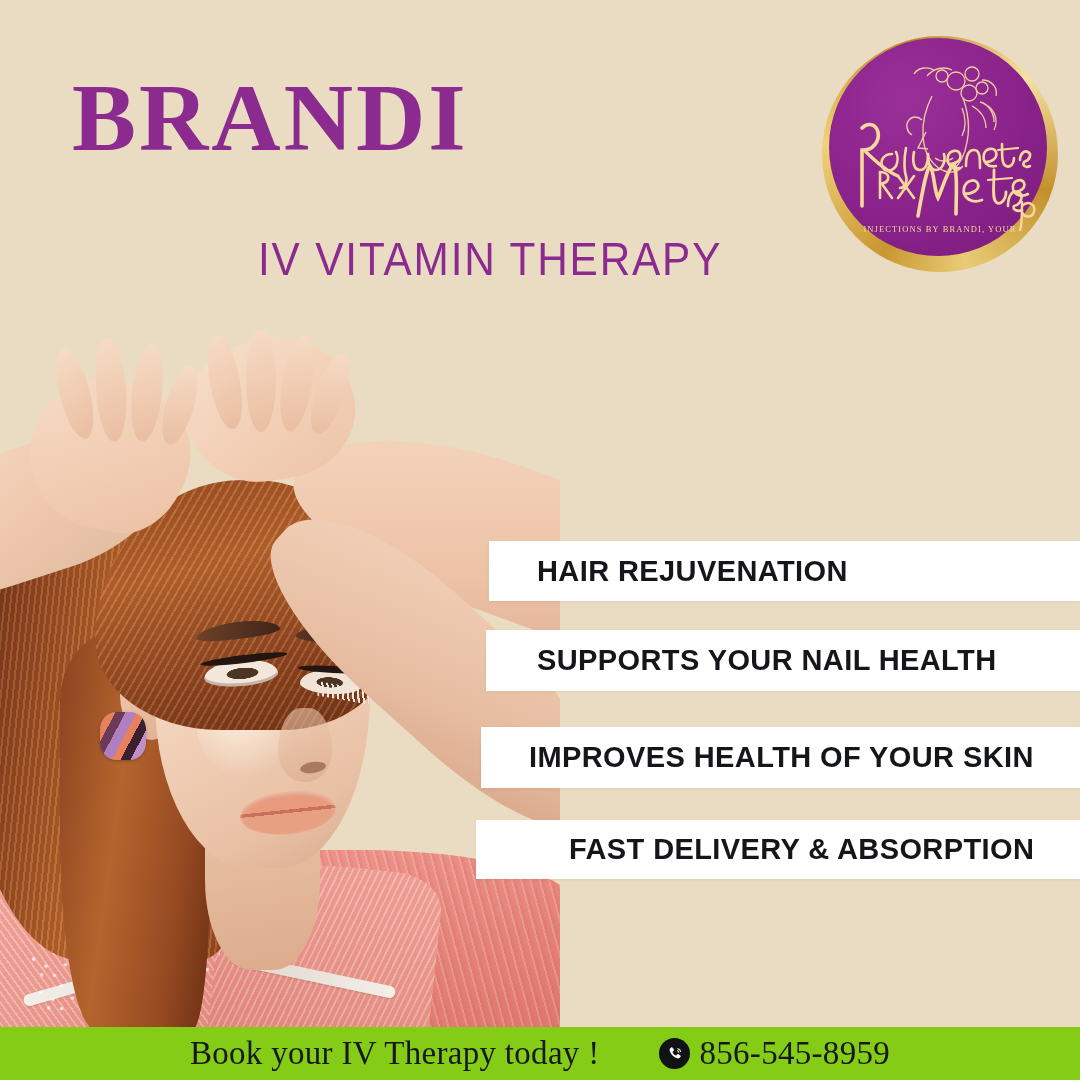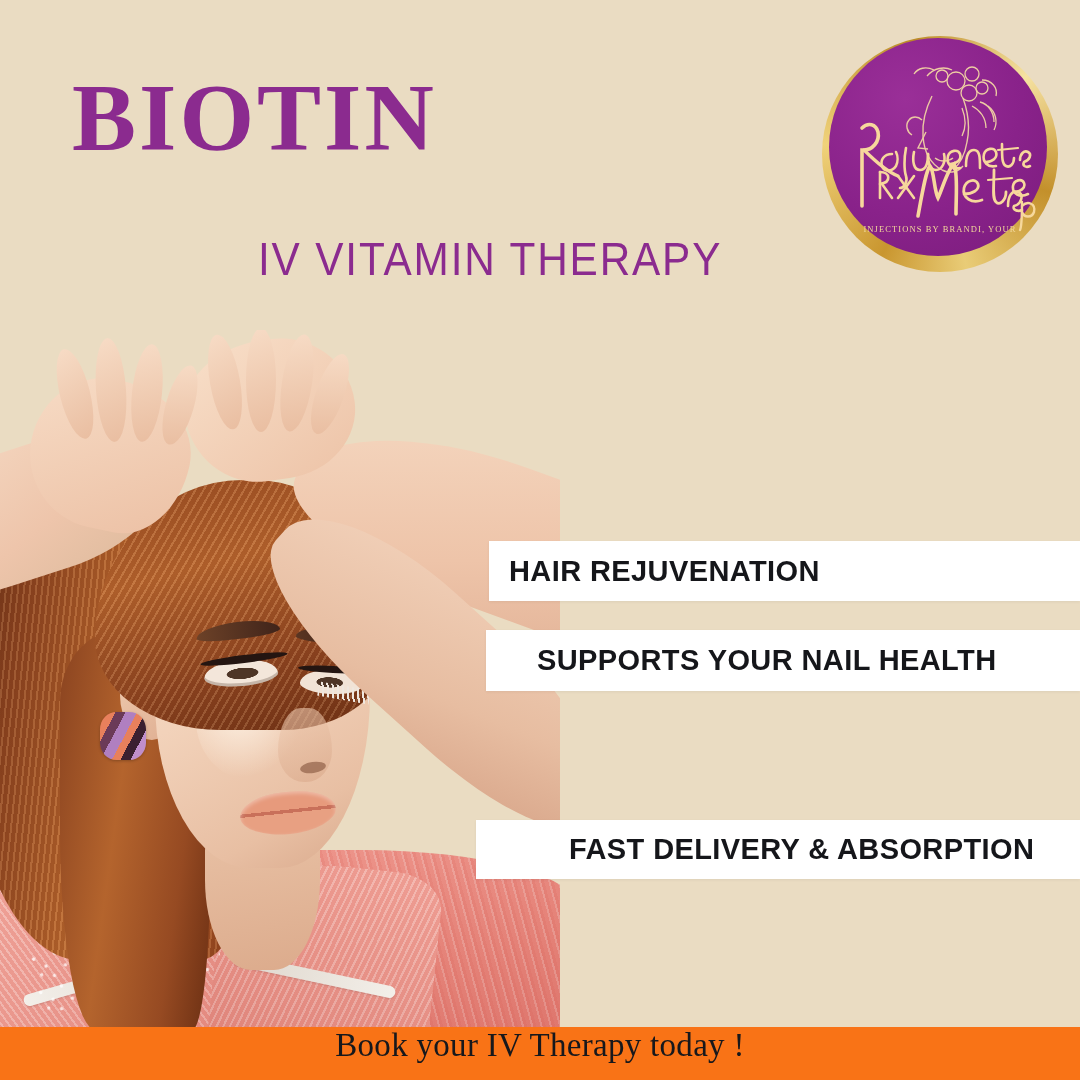--- a/index.html
+++ b/index.html
@@ -334,35 +334,35 @@
     font-weight: 700;
     font-size: 29px;
     letter-spacing: .4px;
     color: #15161a;
     white-space: nowrap;
   }
   #bar-0 { left: 489px; top: 541px; height: 60px; }
   #bar-1 { left: 486px; top: 630px; height: 61px; }
   #bar-2 { left: 481px; top: 727px; height: 61px; }
   #bar-3 { left: 476px; top: 820px; height: 59px; padding-left: 37px; }
-  #bar-0 .bar-label { margin-left: 20px; }
+  #bar-0 .bar-label { margin-left: 48px; }
   #bar-1 .bar-label { margin-left: 51px; text-align: right; }
   #bar-2 .bar-label { margin-left: 48px; }
   #bar-3 .bar-label { margin-left: 56px; }
 
   
   .footer {
     position: absolute;
     left: 0;
     bottom: 0;
     width: 1080px;
     height: 53px;
-    background: #f97316;
+    background: #84cc16;
     display: flex;
-    align-items: flex-start;
+    align-items: center;
     justify-content: center;
     gap: 60px;
   }
   .footer-cta {
     font-family: "Liberation Serif", "DejaVu Serif", serif;
     font-size: 33px;
     color: #17181c;
     letter-spacing: .3px;
   }
   .footer-phone {
@@ -428,21 +428,21 @@
       <div class="finger f2"></div>
       <div class="finger f3"></div>
       <div class="finger f4"></div>
       <div class="finger g1"></div>
       <div class="finger g2"></div>
       <div class="finger g3"></div>
       <div class="finger g4"></div>
     </div>
   </div>
 
-  <h1 class="title">BIOTIN</h1>
+  <h1 class="title">BRANDI</h1>
   <h2 class="subtitle">IV VITAMIN THERAPY</h2>
 
   <div class="logo">
     <div class="logo-ring"></div>
     <div class="logo-disc"></div>
     <svg class="logo-svg" viewBox="0 0 236 236">
 
       <g stroke="#F3D6A4" stroke-width="1.4" fill="none" opacity="0.92">
         <path d="M110 60 C104 72 100 86 101 100 C102 116 109 128 120 134"></path>
         <path d="M120 134 C128 138 136 136 141 130"></path>
@@ -503,21 +503,34 @@
     </svg>
     <div class="logo-tagline">INJECTIONS BY BRANDI, YOUR</div>
   </div>
 
   <div class="bar" id="bar-0">
     <span class="bar-label">HAIR REJUVENATION</span>
   </div>
   <div class="bar" id="bar-1">
     <span class="bar-label">SUPPORTS YOUR NAIL HEALTH</span>
   </div>
+  <div class="bar" id="bar-2">
+    <span class="bar-label">IMPROVES HEALTH OF YOUR SKIN</span>
+  </div>
   <div class="bar" id="bar-3">
     <span class="bar-label">FAST DELIVERY &amp; ABSORPTION</span>
   </div>
 
   <div class="footer">
     <span class="footer-cta">Book your IV Therapy today !</span>
+    <span class="footer-phone">
+      <span class="phone-icon">
+        <svg width="20" height="20" viewBox="0 0 24 24">
+          <path d="M7.4 4.2c.5-.5 1.3-.4 1.7.2l1.5 2.2c.3.5.2 1.1-.2 1.5l-1 .9c-.3.3-.4.7-.2 1.1.7 1.5 2 2.8 3.5 3.5.4.2.8.1 1.1-.2l.9-1c.4-.4 1-.5 1.5-.2l2.2 1.5c.6.4.7 1.2.2 1.7l-1 1c-.8.8-2 1.1-3.1.7-2-.7-3.9-1.9-5.4-3.4C7.6 12.2 6.4 10.3 5.7 8.3c-.4-1.1-.1-2.3.7-3.1l1-1z" fill="#ffffff"></path>
+          <path d="M15.4 5.6c1.6.4 2.9 1.7 3.3 3.3" fill="none" stroke="#ffffff" stroke-width="1.3" stroke-linecap="round"></path>
+          <path d="M14.9 8.2c.8.2 1.5.9 1.7 1.7" fill="none" stroke="#ffffff" stroke-width="1.3" stroke-linecap="round"></path>
+        </svg>
+      </span>
+      <span class="footer-number">856-545-8959</span>
+    </span>
   </div>
 
 </div>
 
 </body></html>

